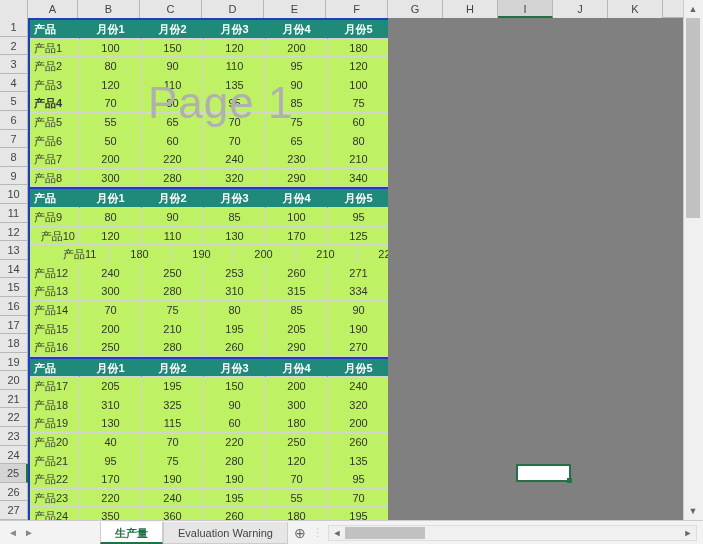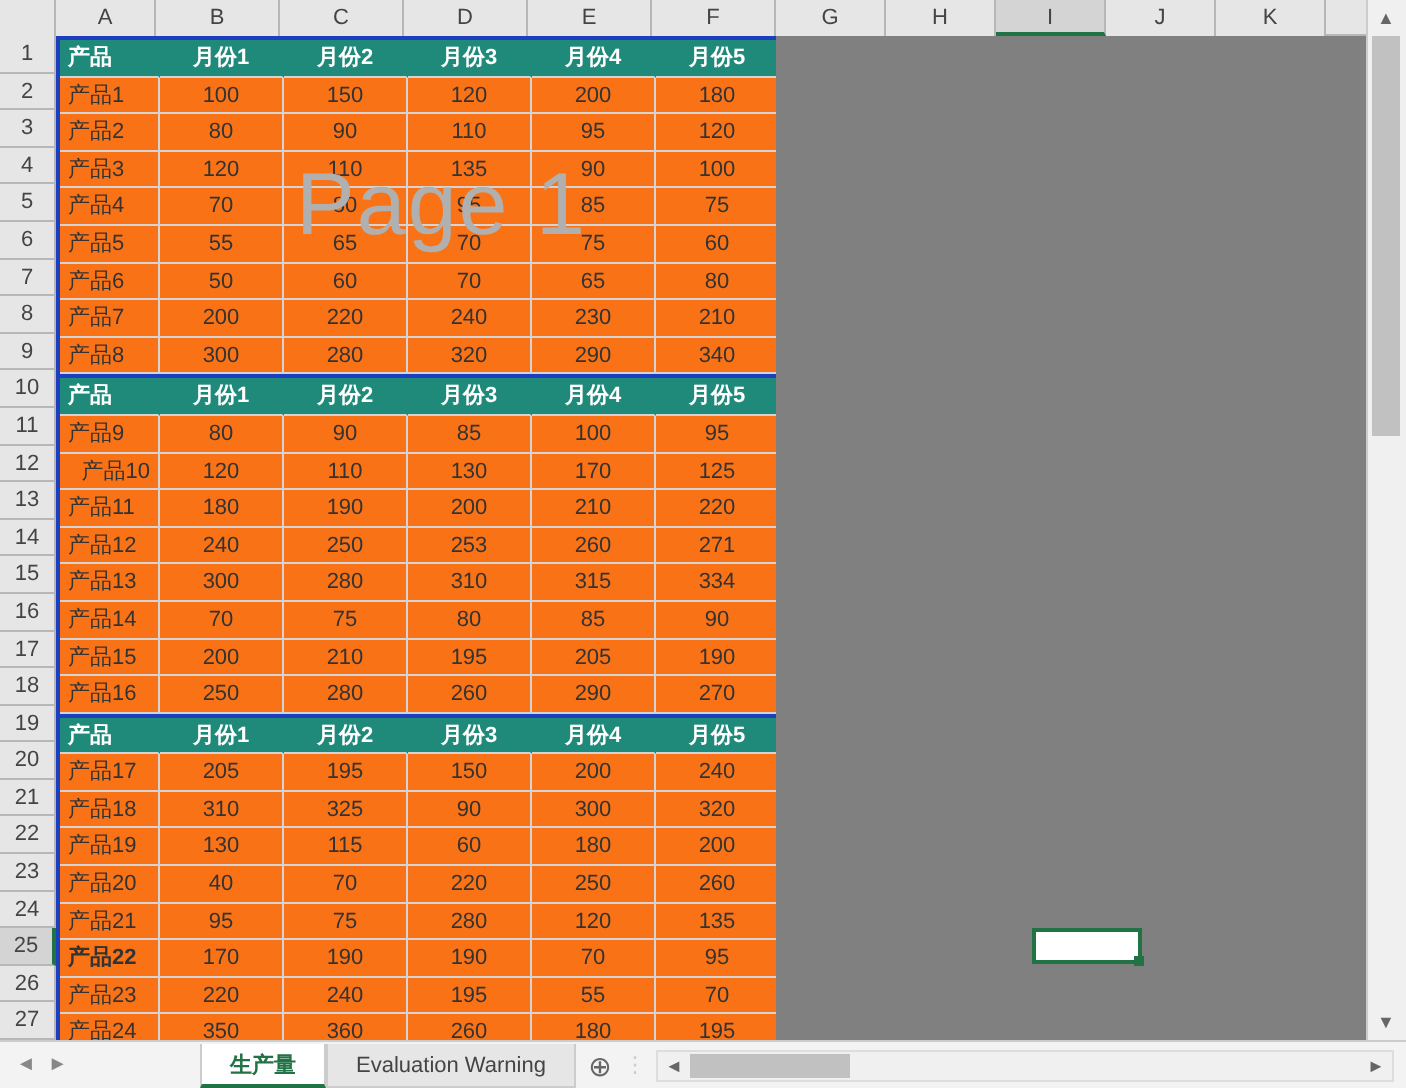--- a/index.html
+++ b/index.html
@@ -69,21 +69,21 @@
 .gray-fill {
   position: absolute;
   left: 360px; top: 0;
   right: 0; bottom: 0;
   background: #808080;
 }
 .sheet-region {
   position: absolute;
   left: 0; top: 0;
   width: 400px;
-  background: #f97316;
+  background: #bef264;
 }
 .row {
   display: flex;
   height: 18.6px;
 }
 .cell {
   height: 18.6px;
   line-height: 18.6px;
   border-right: 1px solid #d4d4d4;
   border-bottom: 1px solid #d4d4d4;
@@ -282,21 +282,21 @@
             </div>
             <div class="row">
               <div class="cell colA" style="width: 50px;">产品3</div>
               <div class="cell" style="width: 62px;">120</div>
               <div class="cell" style="width: 62px;">110</div>
               <div class="cell" style="width: 62px;">135</div>
               <div class="cell" style="width: 62px;">90</div>
               <div class="cell" style="width: 62px;">100</div>
             </div>
             <div class="row">
-              <div class="cell colA" style="width: 50px;">产品4</div>
+              <div class="cell colA" style="width: 50px; font-weight: bold;">产品4</div>
               <div class="cell" style="width: 62px;">70</div>
               <div class="cell" style="width: 62px;">80</div>
               <div class="cell" style="width: 62px;">95</div>
               <div class="cell" style="width: 62px;">85</div>
               <div class="cell" style="width: 62px;">75</div>
             </div>
             <div class="row">
               <div class="cell colA" style="width: 50px;">产品5</div>
               <div class="cell" style="width: 62px;">55</div>
               <div class="cell" style="width: 62px;">65</div>
@@ -348,21 +348,21 @@
             </div>
             <div class="row">
               <div class="cell colA" style="width: 50px; text-align: right;">产品10</div>
               <div class="cell" style="width: 62px;">120</div>
               <div class="cell" style="width: 62px;">110</div>
               <div class="cell" style="width: 62px;">130</div>
               <div class="cell" style="width: 62px;">170</div>
               <div class="cell" style="width: 62px;">125</div>
             </div>
             <div class="row">
-              <div class="cell colA" style="width: 50px;">产品11</div>
+              <div class="cell colA" style="width: 50px; margin-left: 29px;">产品11</div>
               <div class="cell" style="width: 62px;">180</div>
               <div class="cell" style="width: 62px;">190</div>
               <div class="cell" style="width: 62px;">200</div>
               <div class="cell" style="width: 62px;">210</div>
               <div class="cell" style="width: 62px;">220</div>
             </div>
             <div class="row">
               <div class="cell colA" style="width: 50px;">产品12</div>
               <div class="cell" style="width: 62px;">240</div>
               <div class="cell" style="width: 62px;">250</div>
@@ -446,21 +446,21 @@
             </div>
             <div class="row">
               <div class="cell colA" style="width: 50px;">产品21</div>
               <div class="cell" style="width: 62px;">95</div>
               <div class="cell" style="width: 62px;">75</div>
               <div class="cell" style="width: 62px;">280</div>
               <div class="cell" style="width: 62px;">120</div>
               <div class="cell" style="width: 62px;">135</div>
             </div>
             <div class="row">
-              <div class="cell colA" style="width: 50px; font-weight: bold;">产品22</div>
+              <div class="cell colA" style="width: 50px;">产品22</div>
               <div class="cell" style="width: 62px;">170</div>
               <div class="cell" style="width: 62px;">190</div>
               <div class="cell" style="width: 62px;">190</div>
               <div class="cell" style="width: 62px;">70</div>
               <div class="cell" style="width: 62px;">95</div>
             </div>
             <div class="row">
               <div class="cell colA" style="width: 50px;">产品23</div>
               <div class="cell" style="width: 62px;">220</div>
               <div class="cell" style="width: 62px;">240</div>

